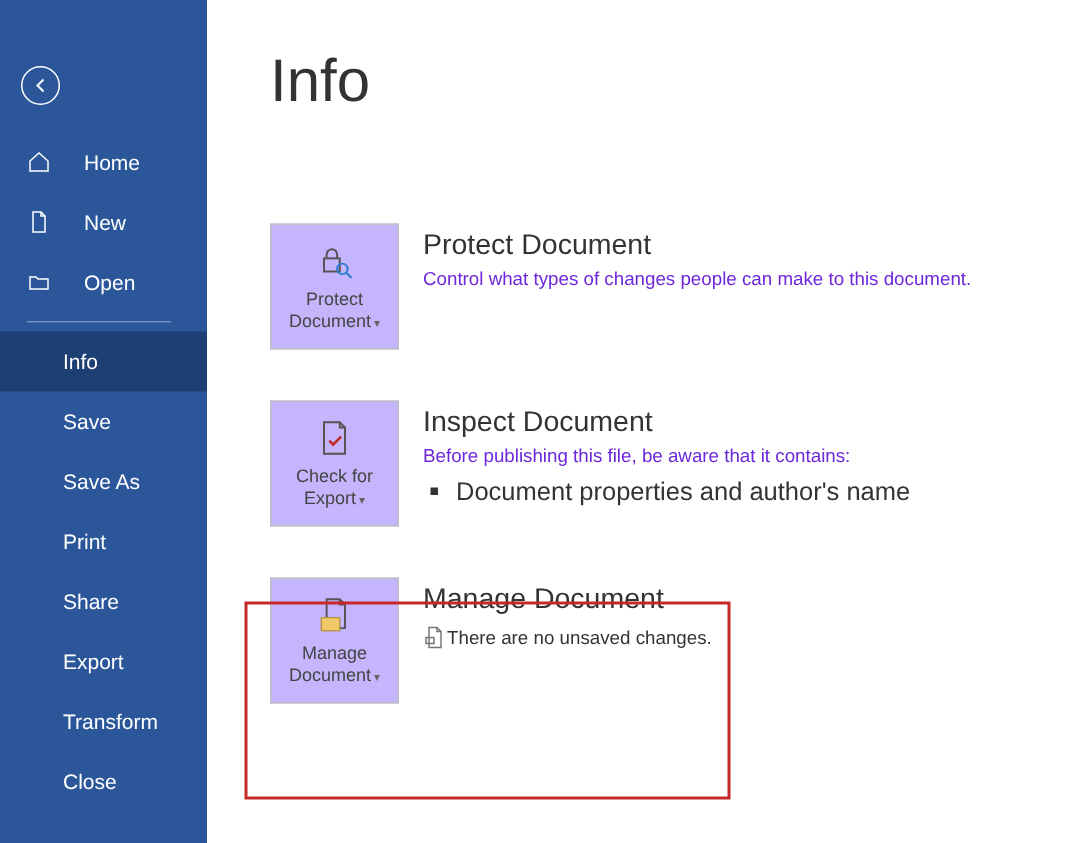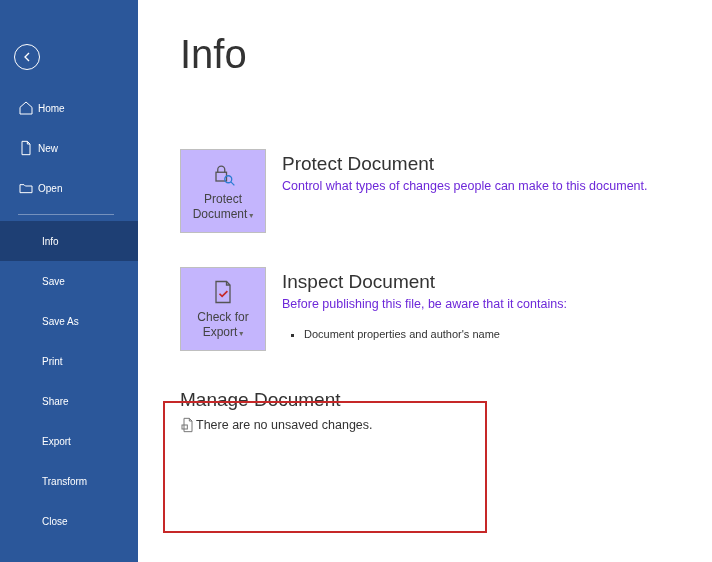--- a/index.html
+++ b/index.html
@@ -32,23 +32,23 @@
       justify-content: center;
       margin-left: 14px;
       margin-bottom: 18px;
       cursor: pointer;
     }
     .nav-item {
       height: 40px;
       display: flex;
       align-items: center;
       padding-left: 18px;
-      font-size: 10px;
+      font-size: 14px;
       cursor: pointer;
-      gap: 4px;
+      gap: 22px;
     }
     .nav-item.active {
       background: #1e3f74;
     }
     .nav-item.with-icon { padding-left: 18px; }
     .nav-item.no-icon { padding-left: 42px; }
     .divider {
       height: 1px;
       background: rgba(255,255,255,0.35);
       margin: 6px 18px 6px 18px;
@@ -102,21 +102,21 @@
     .tile-btn .caret { font-size: 8px; color: #666; margin-left: 2px; }
     .tile-icon { width: 28px; height: 28px; display:flex; align-items:center; justify-content:center; }
     .section-body { padding-top: 4px; }
     .section-title {
       font-size: 19px;
       font-weight: 400;
       color: #333;
       margin-bottom: 4px;
     }
     .section-desc { font-size: 12.5px; color: #6d28d9; }
-    .bullet-list { margin-top: 17px; padding-left: 22px; font-size: 11px; }
+    .bullet-list { margin-top: 7px; padding-left: 22px; font-size: 17px; }
     .bullet-list li { list-style-type: square; color: #333; }
     .bullet-list li span { color: #333; }
     .inline-row { display: flex; align-items: center; font-size: 12.5px; margin-top: 6px; }
     .small-icon { width: 16px; height: 16px; }
   </style>
 </head>
 <body>
 
 <div class="sidebar">
   <div class="back-btn">
@@ -208,20 +208,30 @@
     <div class="section-body">
       <div class="section-title">Inspect Document</div>
       <div class="section-desc">Before publishing this file, be aware that it contains:</div>
       <ul class="bullet-list">
         <li><span>Document properties and author's name</span></li>
       </ul>
     </div>
   </div>
 
   <div class="section">
+    <div class="tile-btn">
+      <div class="tile-icon">
+        <svg viewBox="0 0 32 32" width="28" height="28">
+          <path d="M10 4h10l4 4v18H10z" fill="none" stroke="#555" stroke-width="1.5"></path>
+          <path d="M20 4v4h4" fill="none" stroke="#555" stroke-width="1.5"></path>
+          <rect x="6" y="18" width="14" height="10" fill="#f2c968" stroke="#b8933f" stroke-width="1"></rect>
+        </svg>
+      </div>
+      <div><span>Manage Document</span><span class="caret">▾</span></div>
+    </div>
     <div class="section-body">
       <div class="section-title">Manage Document</div>
       <div class="inline-row">
         <svg class="small-icon" viewBox="0 0 24 24" fill="none" stroke="#777" stroke-width="1.5">
           <path d="M6 2h8l4 4v16H6z"></path>
             <path d="M14 2v4h4"></path>
           <rect x="3" y="12" width="8" height="6" fill="none" stroke="#777"></rect>
         </svg>
         <span>There are no unsaved changes.</span>
       </div>

